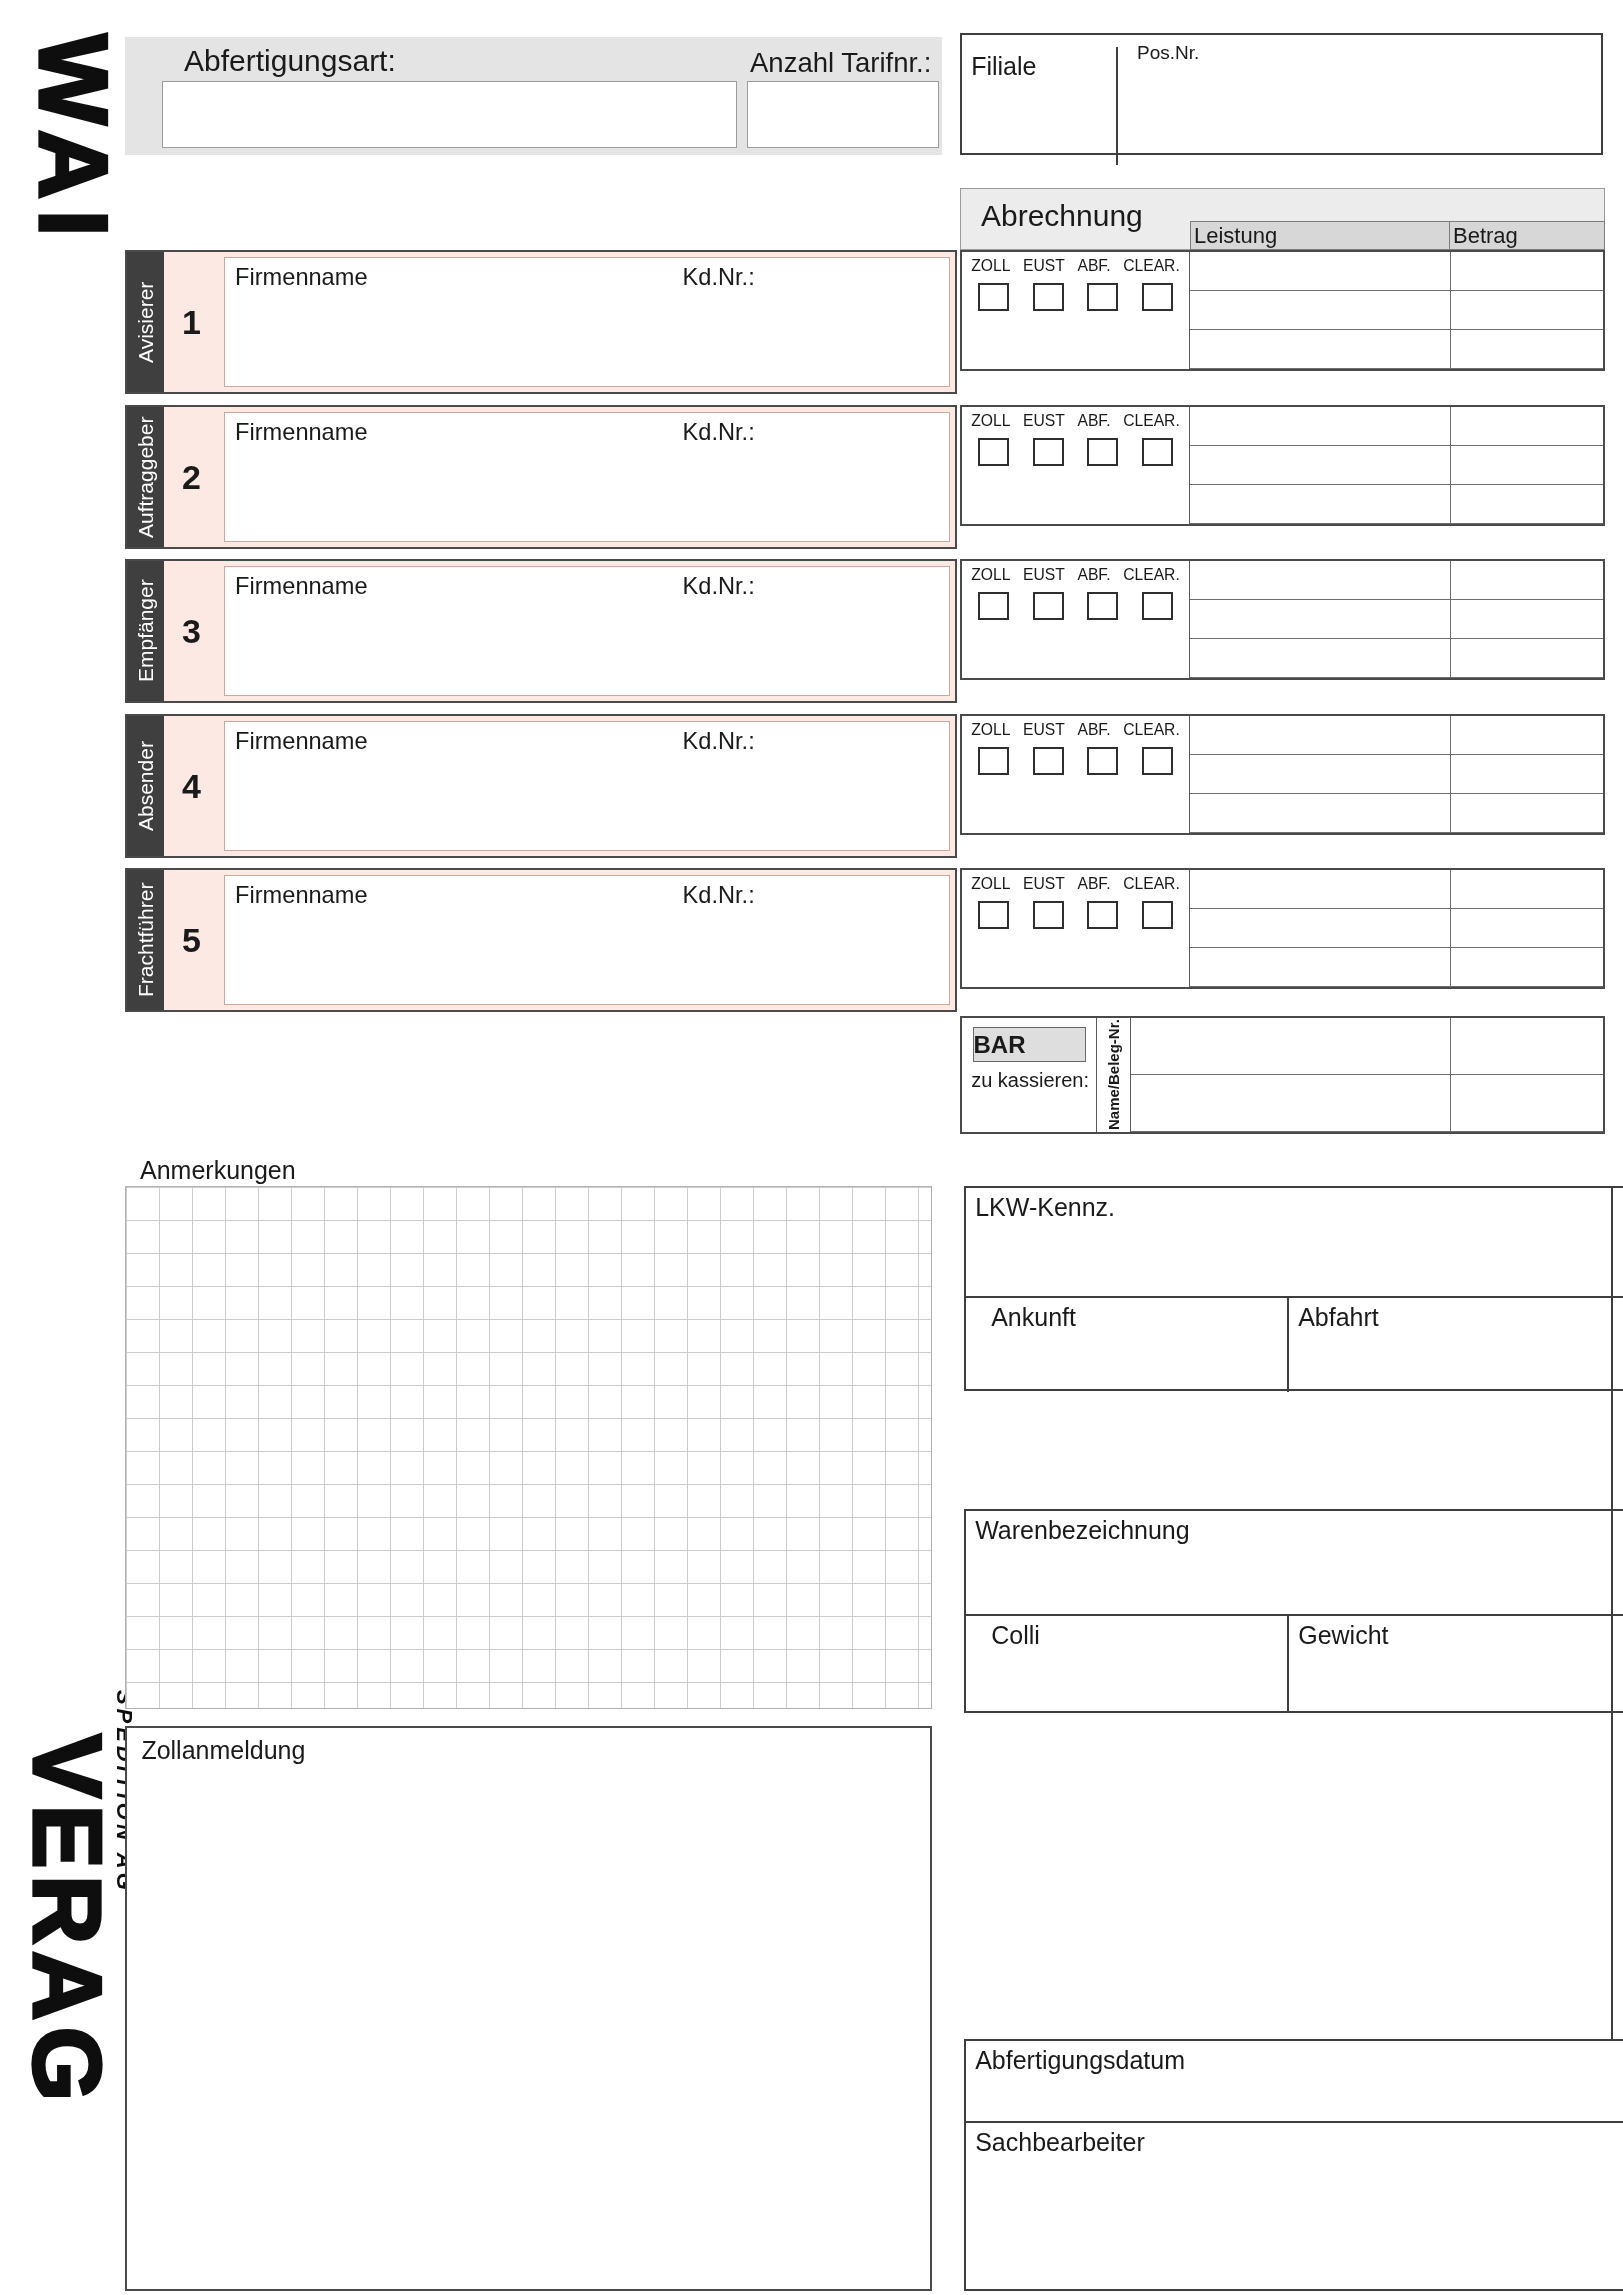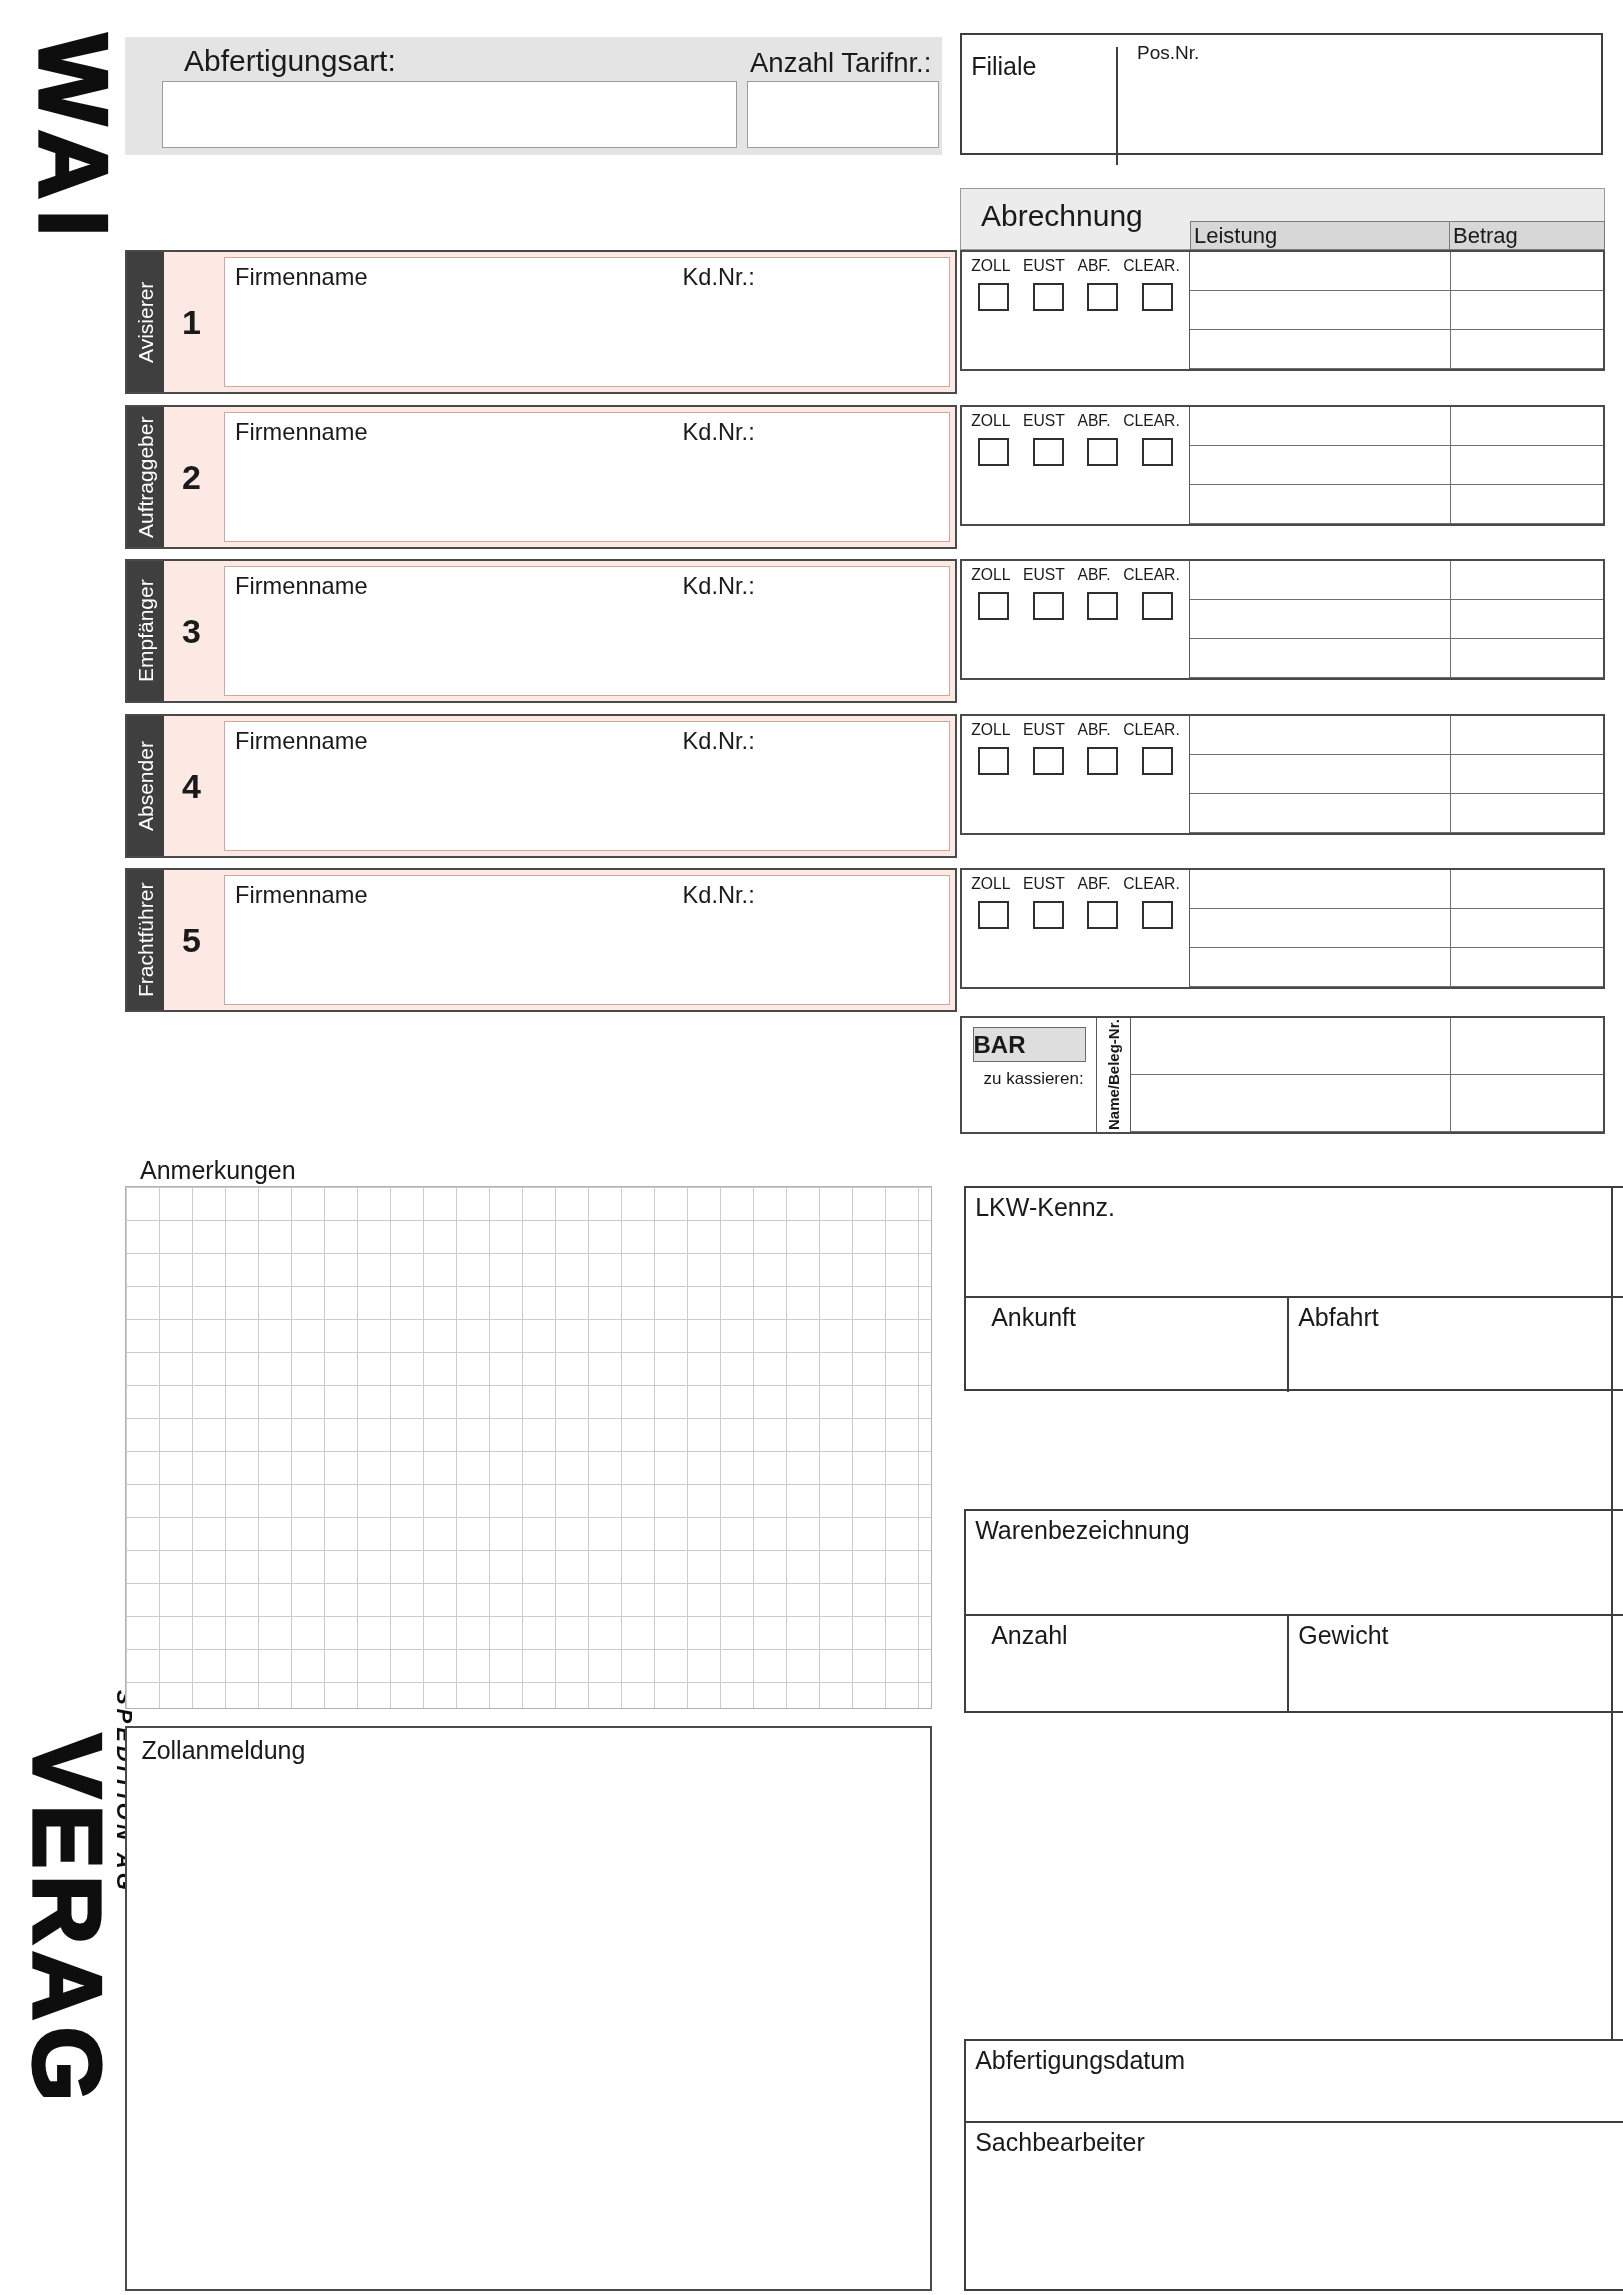--- a/index.html
+++ b/index.html
@@ -57,21 +57,21 @@
   .lineszone{position:absolute;left:228px;right:0;top:0;bottom:0;}
   .linerow{height:33.333%;box-sizing:border-box;border-bottom:1.3px solid #6e6e6e;}
   .linerow:last-child{border-bottom:none;}
   .vdiv{position:absolute;top:0;bottom:0;border-left:1.3px solid #6e6e6e;}
 
   
   #bar-block{left:960px;top:1016px;width:645px;height:118px;border:2px solid #4a4a4a;box-sizing:border-box;background:#fff;}
   .bar-left{position:absolute;left:0;top:0;bottom:0;width:135px;border-right:1.3px solid #5a5a5a;box-sizing:border-box;}
   .bar-title{margin:9px auto 0;width:113px;height:35px;background:#dedede;border:1.3px solid #6a6a6a;
              box-sizing:border-box;font-size:24px;font-weight:bold;line-height:33px;}
-  .bar-kass{font-size:17px;margin-top:6.5px;padding-left:9.2px;text-align:center;}
+  .bar-kass{font-size:20px;margin-top:6.5px;padding-left:9.2px;}
   .namebeleg{position:absolute;left:135px;top:0;bottom:0;width:34px;border-right:1.3px solid #5a5a5a;box-sizing:border-box;}
   .namebeleg span{display:block;width:100%;height:100%;font-size:15px;font-weight:bold;line-height:33px;text-align:center;}
   .bar-lines{position:absolute;left:169px;right:0;top:0;bottom:0;}
   .bar-row{height:50%;box-sizing:border-box;border-bottom:1.3px solid #6e6e6e;}
   .bar-row:last-child{border-bottom:none;}
 
   
   #anm-label{left:140px;top:1156px;font-size:25px;}
   #grid{left:125px;top:1186px;width:807px;height:523px;border:1.3px solid #b1b1b1;box-sizing:border-box;background:#fff;
         background-image:linear-gradient(to right,#cccccc 1.3px,transparent 1.3px),
@@ -320,21 +320,21 @@
       </div>
     </div>
   </div>
 
   <div class="abs rbox" id="goods">
     <div class="area-top" id="waren-area">
       <span class="boxlabel">Warenbezeichnung</span>
     </div>
     <div class="split-row">
       <div class="split-left">
-        <span class="boxlabel">Anzahl</span>
+        <span class="boxlabel">Colli</span>
       </div>
       <div class="split-right">
         <span class="boxlabel">Gewicht</span>
       </div>
     </div>
   </div>
 
   <div class="abs" id="right-rule"></div>
 
   <div class="abs rbox" id="proc">

